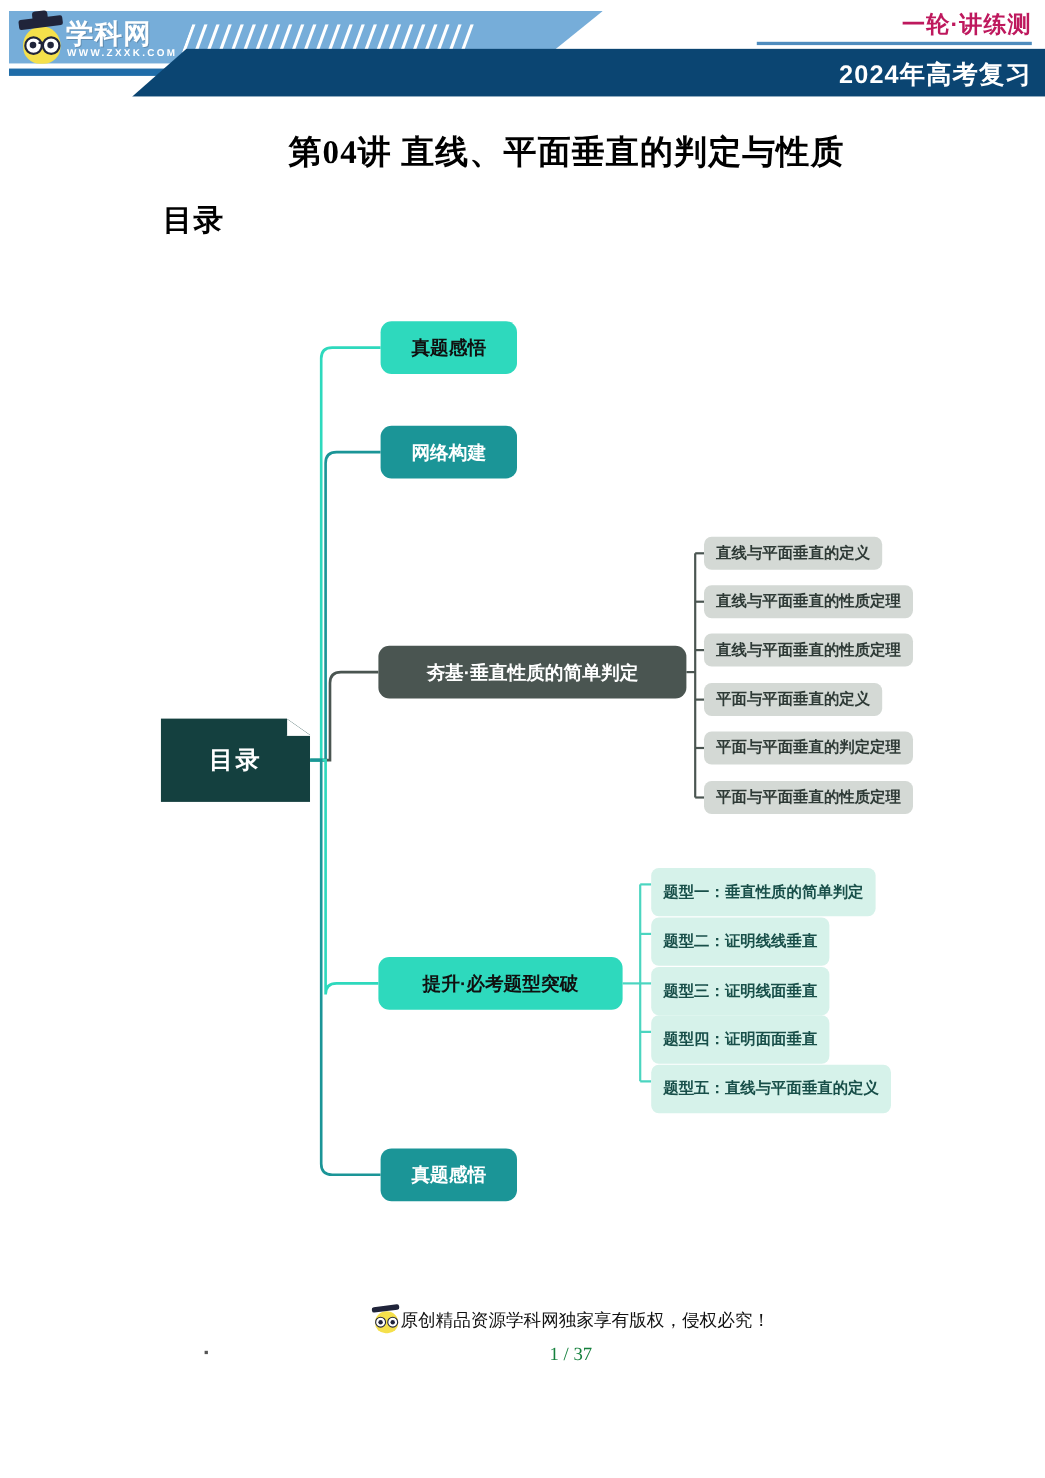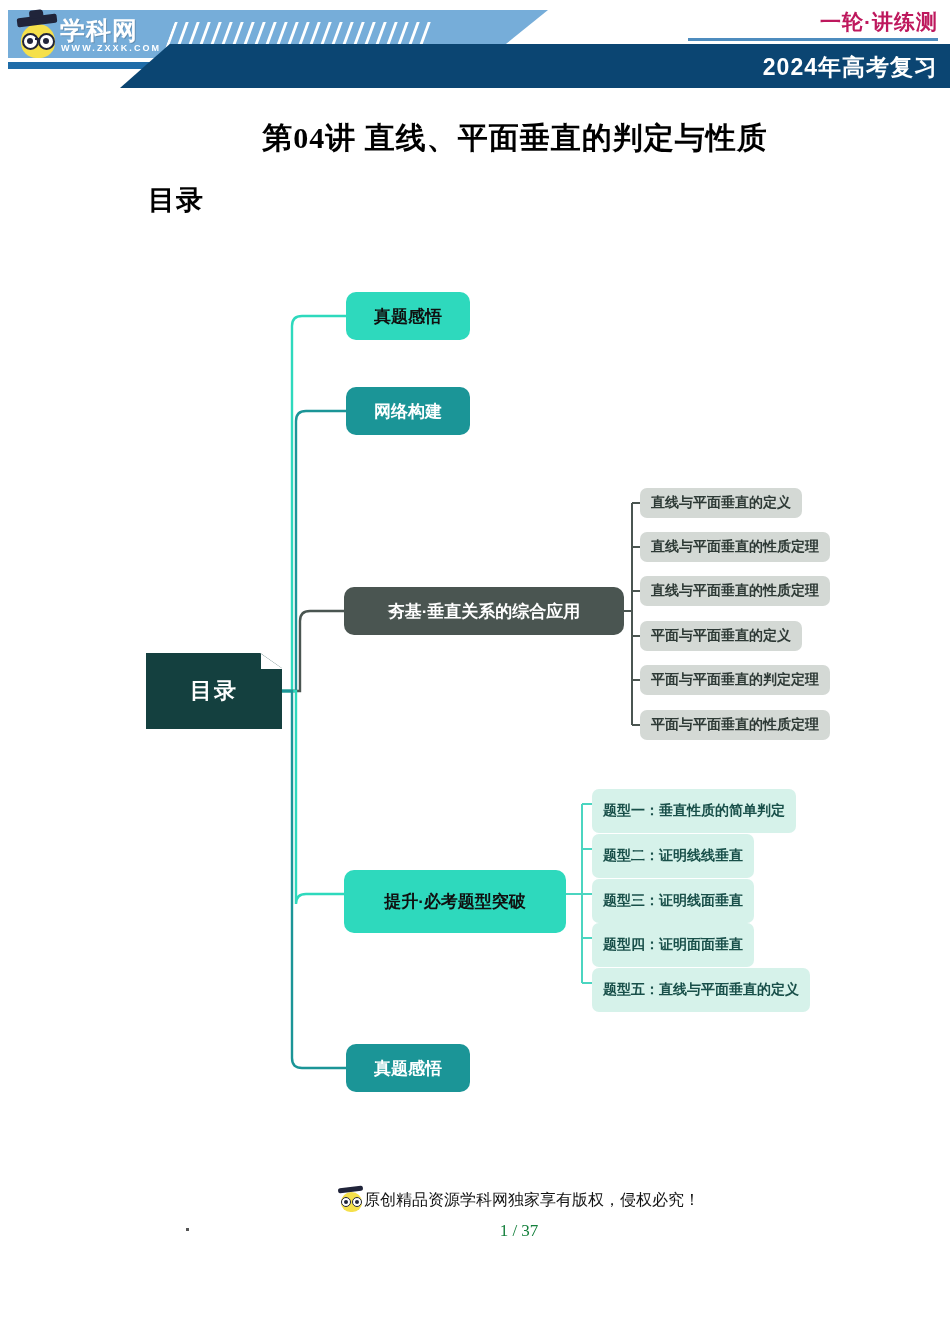--- a/index.html
+++ b/index.html
@@ -240,21 +240,21 @@
   .node-b3 {
     left: 344px; top: 332px;
     width: 280px; height: 48px;
     background: #4A5551;
     color: #ffffff;
     font-size: 17px;
     border-radius: 10px;
   }
   .node-b4 {
     left: 344px; top: 615px;
-    width: 222px; height: 63px;
+    width: 222px; height: 48px;
     background: #2ED9BD;
     color: #101010;
     font-size: 17px;
     border-radius: 10px;
   }
   .node-b5 {
     left: 346px; top: 789px;
     width: 124px; height: 48px;
     background: #1B9597;
     color: #ffffff;
@@ -460,21 +460,21 @@
   </div>
   <div class="root-fold"></div>
 
   <div class="node node-b1">
     <span>真题感悟</span>
   </div>
   <div class="node node-b2">
     <span>网络构建</span>
   </div>
   <div class="node node-b3">
-    <span>夯基·垂直关系的综合应用</span>
+    <span>夯基·垂直性质的简单判定</span>
   </div>
   <div class="node node-b4">
     <span>提升·必考题型突破</span>
   </div>
   <div class="node node-b5">
     <span>真题感悟</span>
   </div>
 
   <div class="leaf-a" style="top:233px">直线与平面垂直的定义</div>
   <div class="leaf-a" style="top:277px">直线与平面垂直的性质定理</div>

